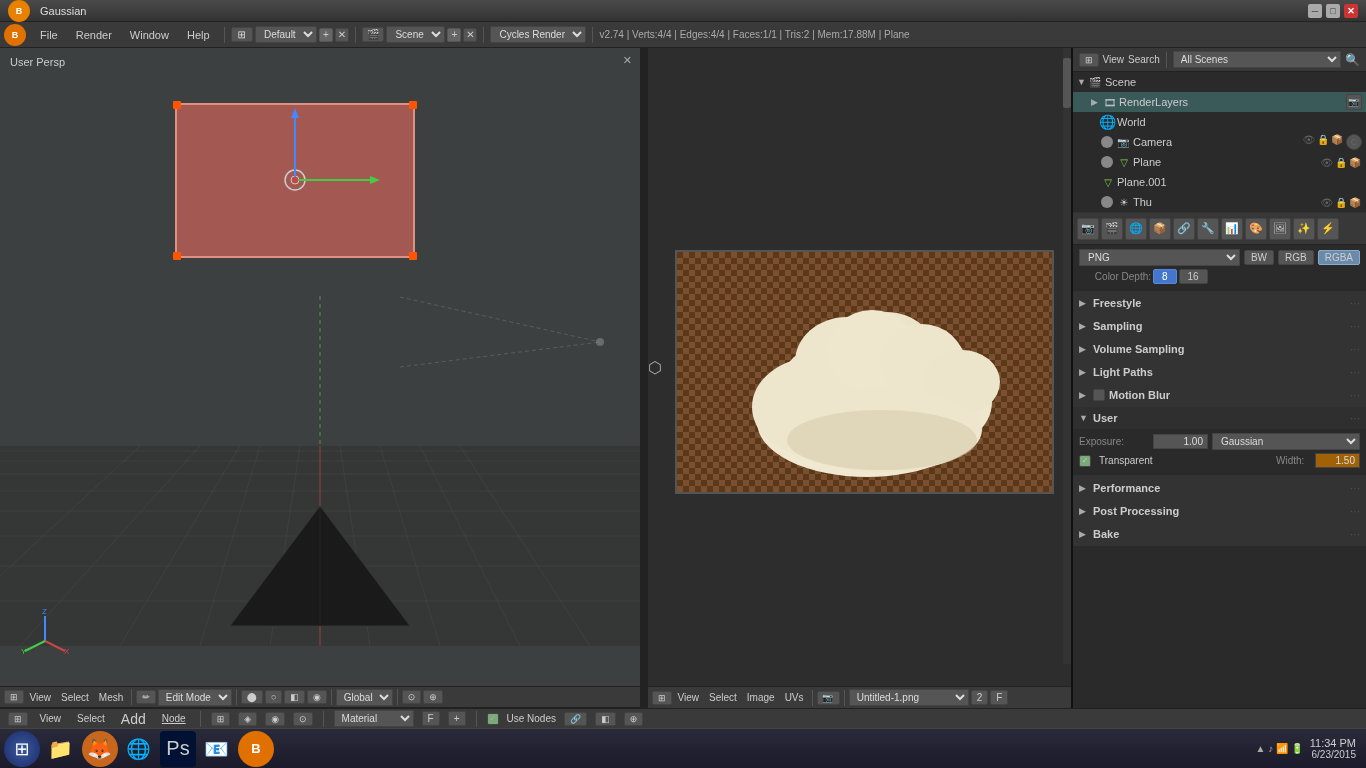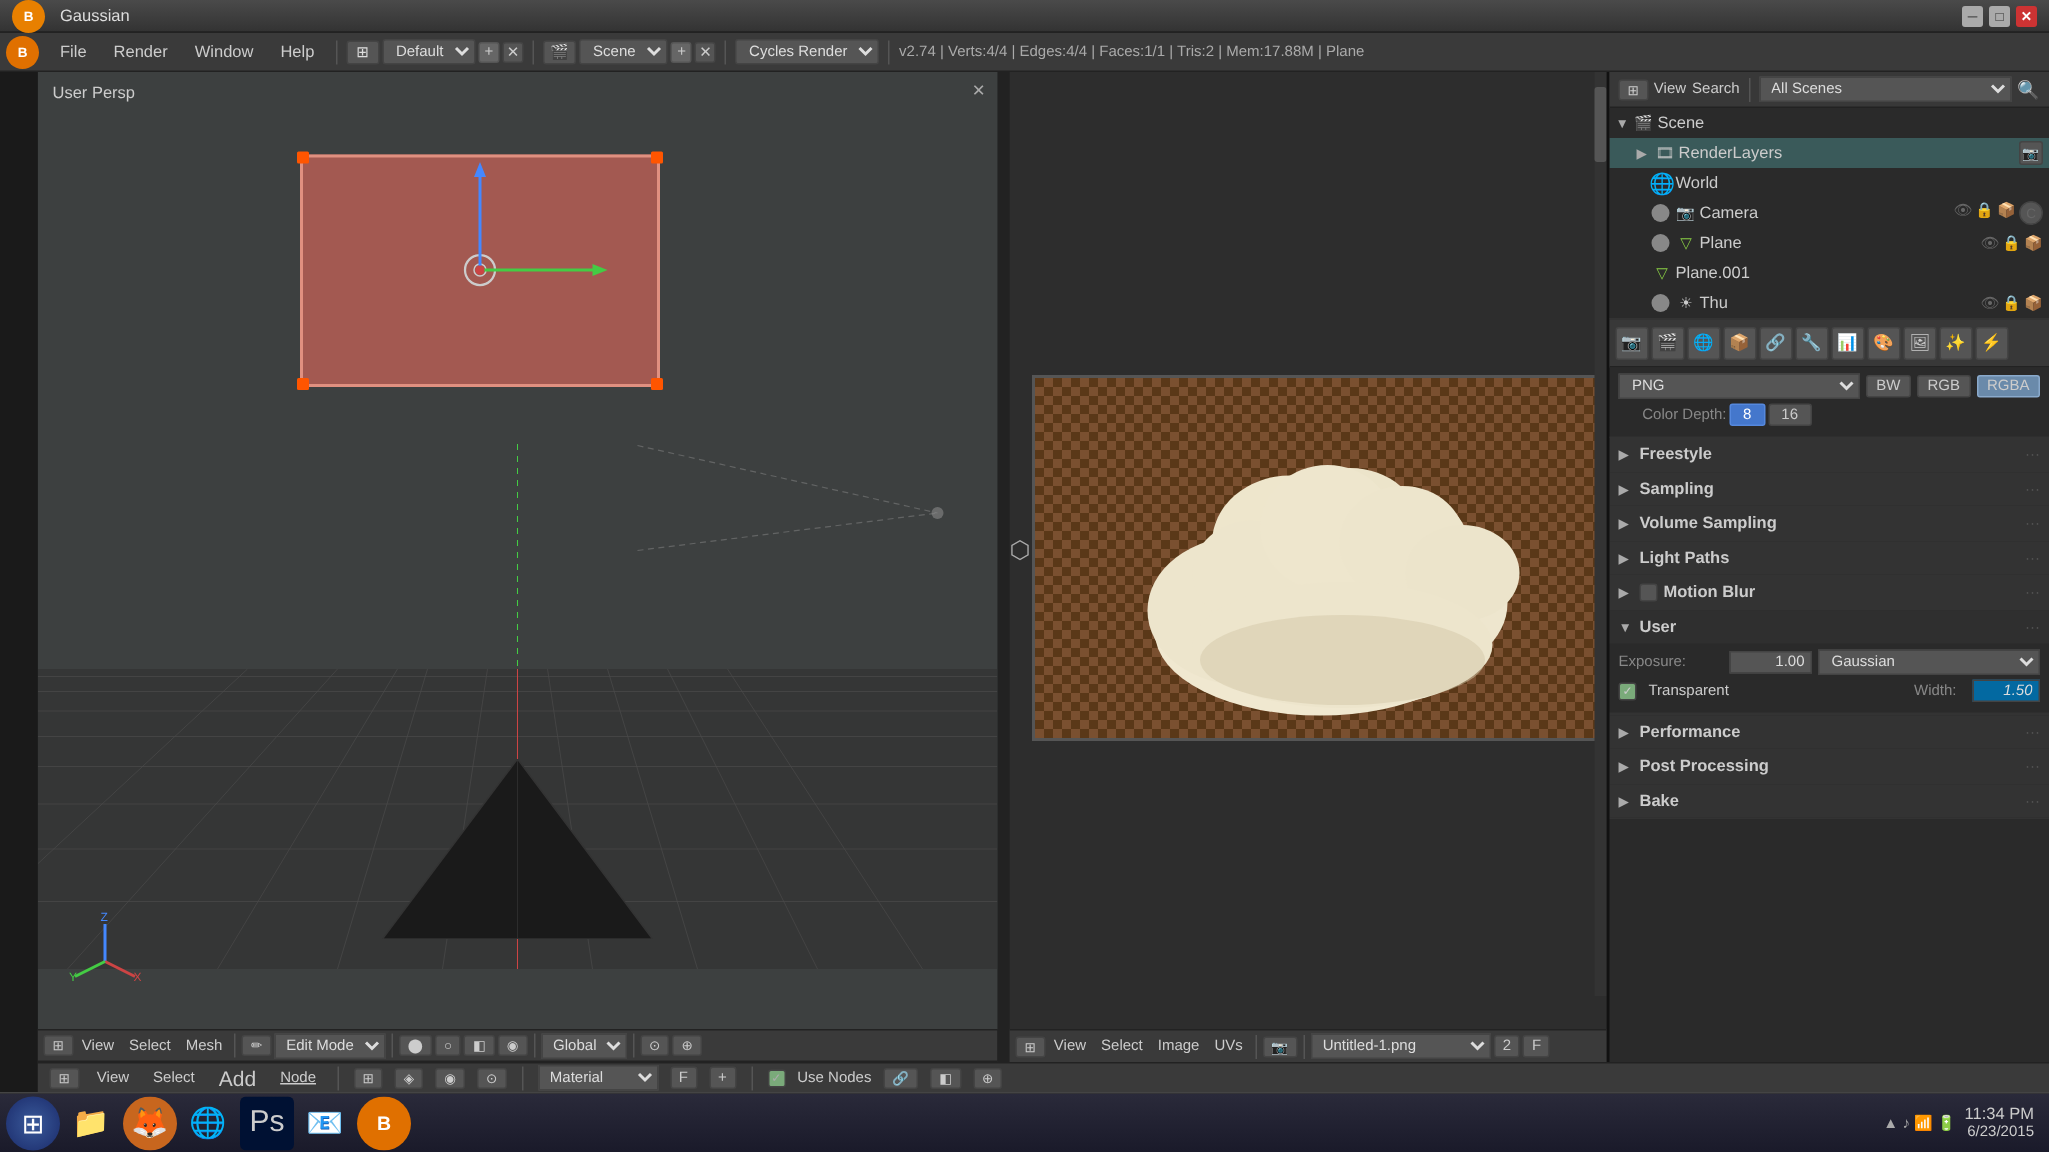--- a/index.html
+++ b/index.html
@@ -277,27 +277,26 @@
       font-size: 10px;
     }
     .film-width-label {
       color: #888;
       font-size: 10px;
       margin-left: 4px;
       width: 35px;
     }
     .film-width-input {
       width: 45px;
-      background: #0369a1;
+      background: #a16207;
       border: 1px solid #444;
       color: #ddd;
       padding: 1px 4px;
       font-size: 10px;
       text-align: right;
-      font-style: italic;
     }
     .tb-btn {
       padding: 1px 5px;
       background: #555;
       border: 1px solid #444;
       color: #ccc;
       font-size: 10px;
       border-radius: 2px;
       cursor: pointer;
     }
@@ -367,21 +366,20 @@
       display: flex;
       flex-direction: column;
       width: 1366px;
       height: 768px;
       overflow: hidden;
     }
     #content {
       display: flex;
       flex: 1;
       overflow: hidden;
-      margin-left: 25px;
     }
 
     .divider-h {
       width: 8px;
       background: #222;
       display: flex; align-items: center; justify-content: center;
       cursor: col-resize;
     }
 
     

